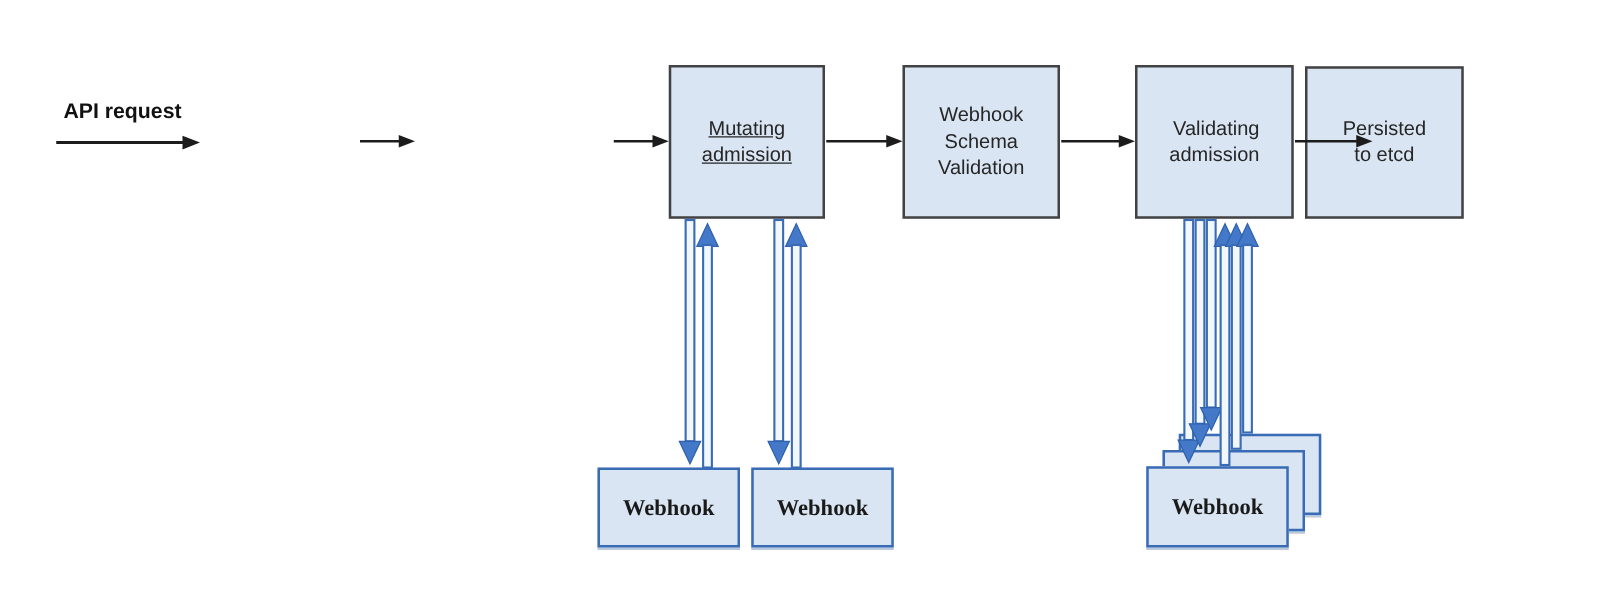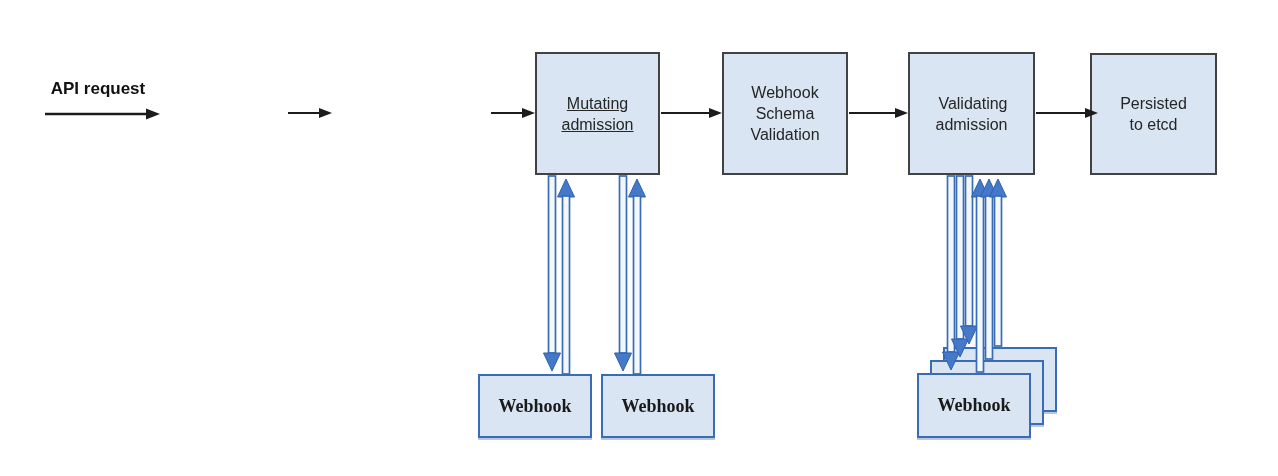--- a/index.html
+++ b/index.html
@@ -32,21 +32,21 @@
     color: #1a1a1a;
     box-shadow: 0 2px 0 rgba(58, 98, 160, 0.35);
     font-family: Liberation Serif, serif;
   }
   
   .b1 { left: 160px; top: 52px;  width: 127px; height: 122px; }
   .b2 { left: 332px; top: 52px;  width: 158px; height: 123px; }
   .b3 { left: 535px; top: 52px;  width: 125px; height: 123px; text-decoration: underline; }
   .b4 { left: 722px; top: 52px;  width: 126px; height: 123px; }
   .b5 { left: 908px; top: 52px;  width: 127px; height: 123px; text-align: right; }
-  .b6 { left: 1090px; top: 53px; width: 127px; height: 122px; }
+  .b6 { left: 1044px; top: 53px; width: 127px; height: 122px; }
   
   .w1 { left: 478px; top: 374px; width: 114px; height: 64px; }
   .w2 { left: 601px; top: 374px; width: 114px; height: 64px; }
   .vback  { left: 943px; top: 347px; width: 114px; height: 65px; }
   .vmid   { left: 930px; top: 360px; width: 114px; height: 65px; }
   .vfront { left: 917px; top: 373px; width: 114px; height: 65px; }
   .api-request {
     position: absolute;
     left: 40px; top: 79px; width: 116px;
     text-align: center;

